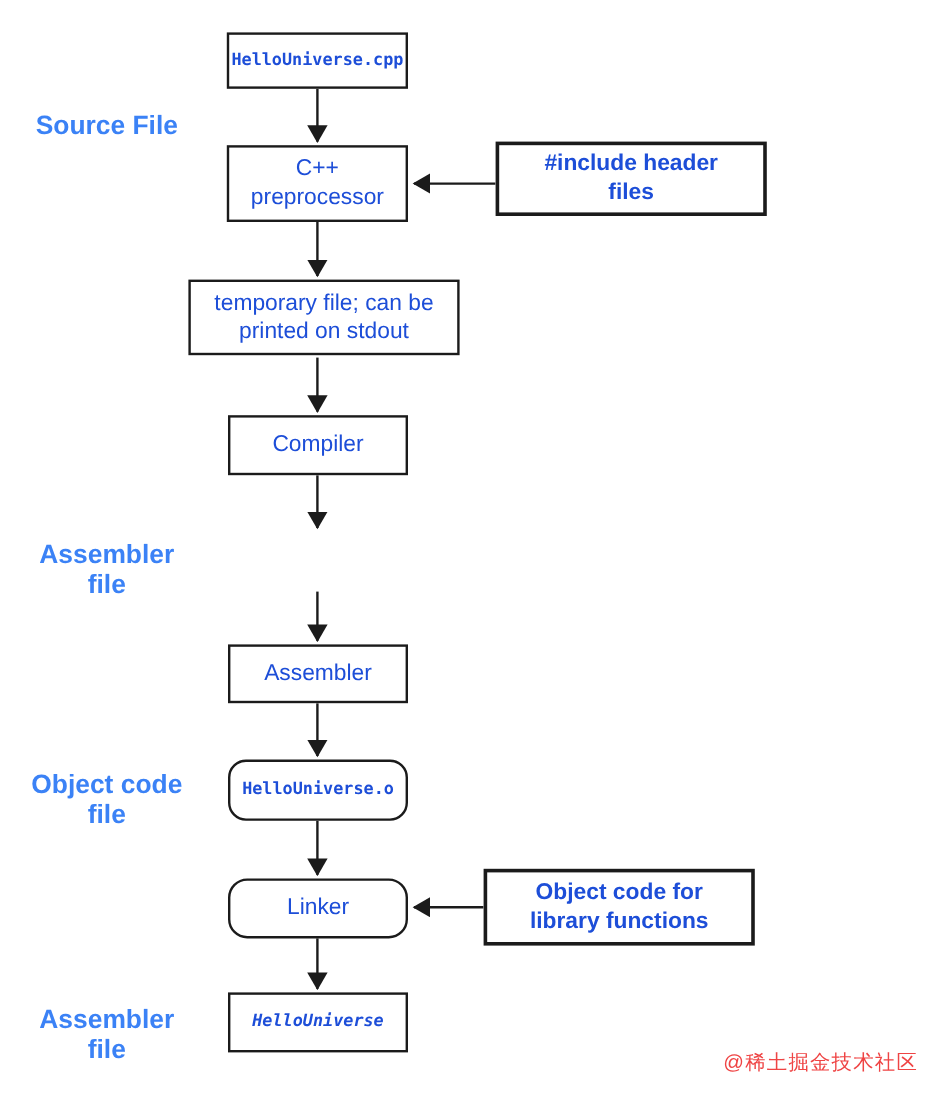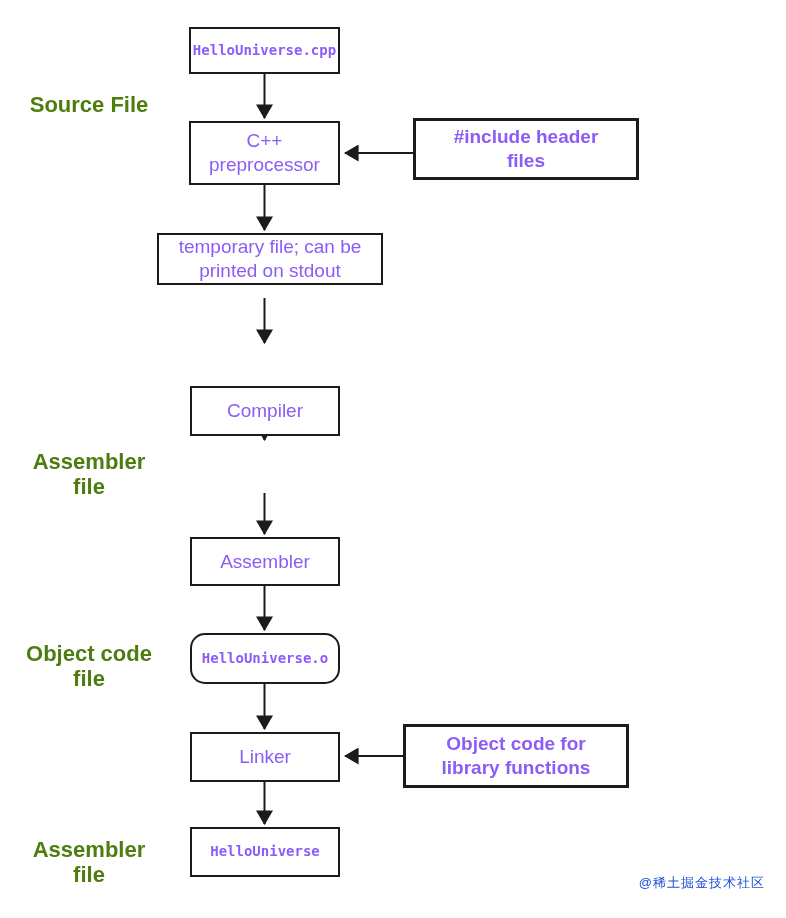--- a/index.html
+++ b/index.html
@@ -24,69 +24,69 @@
   .node {
     position: absolute;
     box-sizing: border-box;
     border: 2px solid #1b1b1b;
     background: #ffffff;
     display: flex;
     align-items: center;
     justify-content: center;
     text-align: center;
     white-space: pre-line;
-    color: #8b5cf6;
+    color: #1d4ed8;
     z-index: 2;
     line-height: 1.25;
   }
   .node.sans  { font-size: 19px; }
   .node.mono  {
     font-family: "DejaVu Sans Mono", monospace;
     font-weight: bold;
     font-size: 14px;
   }
   .node.callout {
     border-width: 3px;
     font-weight: bold;
     font-size: 19px;
   }
   .stage-label {
     position: absolute;
-    color: #4d7c0f;
+    color: #3b82f6;
     font-weight: bold;
     font-size: 22px;
     line-height: 1.14;
     text-align: center;
     white-space: pre-line;
     z-index: 2;
   }
   
   .box-cpp          { left: 189px; top: 27px;  width: 151px; height: 47px; }
   .box-preprocessor { left: 189px; top: 121px; width: 151px; height: 64px; }
-  .box-temp         { left: 157px; top: 233px; width: 226px; height: 52px; }
-  .box-compiler     { left: 190px; top: 346px; width: 150px; height: 50px; margin-top: 40px; }
+  .box-temp         { left: 157px; top: 233px; width: 226px; height: 63px; }
+  .box-compiler     { left: 190px; top: 346px; width: 150px; height: 50px; }
   .box-s            { left: 190px; top: 443px; width: 150px; height: 50px; }
   .box-assembler    { left: 190px; top: 537px; width: 150px; height: 49px; }
   .box-o            { left: 190px; top: 633px; width: 150px; height: 51px; border-radius: 15px; }
-  .box-linker       { left: 190px; top: 732px; width: 150px; height: 50px; }
-  .box-exe          { left: 190px; top: 827px; width: 150px; height: 50px; }
+  .box-linker       { left: 190px; top: 732px; width: 150px; height: 50px; border-radius: 16px; }
+  .box-exe          { left: 190px; top: 827px; width: 150px; height: 50px; font-style: italic; }
   
   .box-include      { left: 413px; top: 118px; width: 226px; height: 62px; }
   .box-library      { left: 403px; top: 724px; width: 226px; height: 64px; }
   
   .label-source     { left: 16px; top: 92px;  width: 146px; }
   .label-assembler  { left: 16px; top: 449px; width: 146px; }
   .label-object     { left: 10px; top: 641px; width: 158px; }
   .label-executable { left: 16px; top: 837px; width: 146px; }
   .watermark {
     position: absolute;
     right: 21px;
     top: 874px;
-    font-size: 13px;
-    color: #1d4ed8;
+    font-size: 17px;
+    color: #ef4444;
     letter-spacing: 1px;
     z-index: 2;
   }
 </style>
 </head>
 <body>
 
 <div class="canvas">
 
   <svg class="edges" viewBox="0 0 786 918" xmlns="http://www.w3.org/2000/svg">

